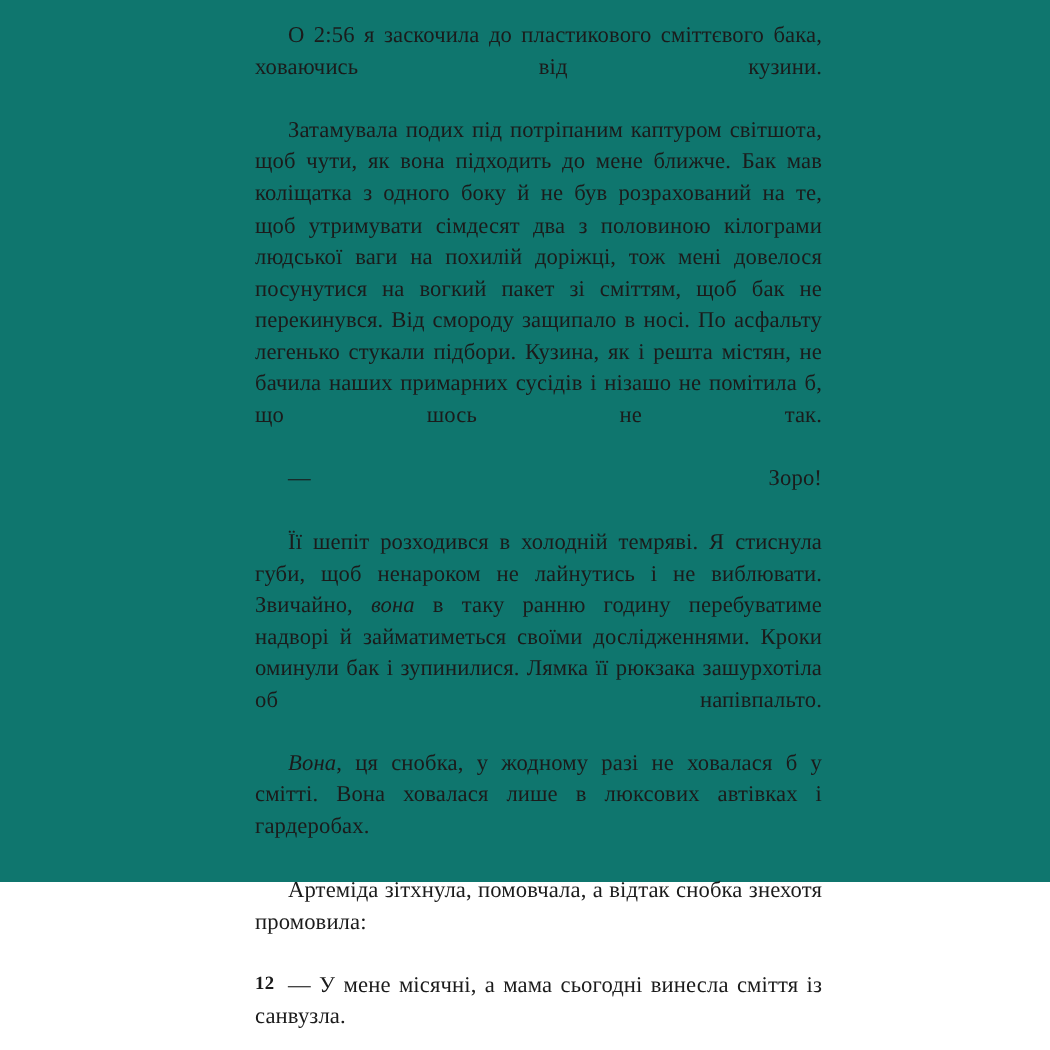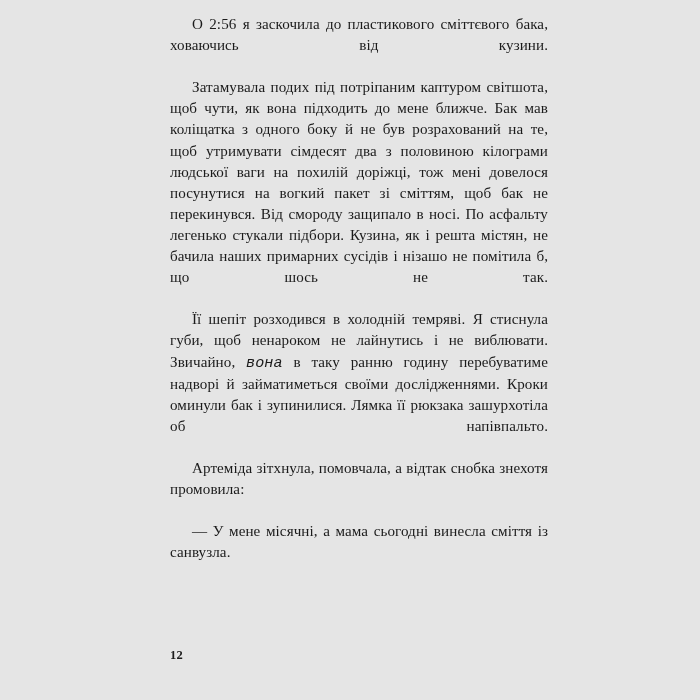--- a/index.html
+++ b/index.html
@@ -12,22 +12,22 @@
     width: 700px;
     height: 700px;
     overflow: hidden;
     font-family: "Liberation Serif", "DejaVu Serif", serif;
     color: #1c1c1c;
   }
 
   .page {
     position: relative;
     width: 700px;
-    height: 700px;
-    background: #e5e5e5;
+    height: 588px;
+    background: #0f766e;
     box-sizing: border-box;
   }
 
   .text-block {
     position: absolute;
     left: 170px;
     top: 14px;
     width: 378px;
     text-align: justify;
     text-justify: inter-word;
@@ -47,21 +47,20 @@
 
   
   .para::after {
     content: "";
     display: inline-block;
     width: 100%;
   }
 
   .it {
     font-style: italic;
-    font-family: Liberation Mono, monospace;
   }
 
   .page-number {
     position: absolute;
     left: 170px;
     top: 648px;
     font-size: 12.5px;
     font-weight: bold;
     line-height: 14px;
     color: #1b1b1b;
@@ -72,24 +71,26 @@
 <body>
 
 <div class="page">
 
   <div class="text-block">
 
     <p class="para">О 2:56 я заскочила до пластикового сміттєвого бака, ховаючись від кузини.</p>
 
     <p class="para">Затамувала подих під потріпаним каптуром світшота, щоб чути, як вона підходить до мене ближче. Бак мав коліщатка з одного боку й не був розрахований на те, щоб утримувати сімдесят два з половиною кілограми людської ваги на похилій доріжці, тож мені довелося посунутися на вогкий пакет зі сміттям, щоб бак не перекинувся. Від смороду защипало в носі. По асфальту легенько стукали підбори. Кузина, як і решта містян, не бачила наших примарних сусідів і нізашо не помітила б, що шось не так.</p>
 
+    <p class="para">— Зоро!</p>
 
     <p class="para"><span>Її шепіт розходився в холодній темряві. Я стиснула губи, щоб ненароком не лайнутись і не виблювати. Звичайно, </span><span class="it">вона</span><span> в таку ранню годину перебуватиме надворі й займатиметься своїми дослідженнями. Кроки оминули бак і зупинилися. Лямка її рюкзака зашурхотіла об напівпальто.</span></p>
 
 
+    <p class="para"><span class="it">Вона</span><span>, ця снобка, у жодному разі не ховалася б у смітті. Вона ховалася лише в люксових автівках і гардеробах.</span></p>
 
     <p class="para">Артеміда зітхнула, помовчала, а відтак снобка знехотя промовила:</p>
 
     <p class="para">— У мене місячні, а мама сьогодні винесла сміття із санвузла.</p>
 
   </div>
 
   <div class="page-number">12</div>
 
 </div>

